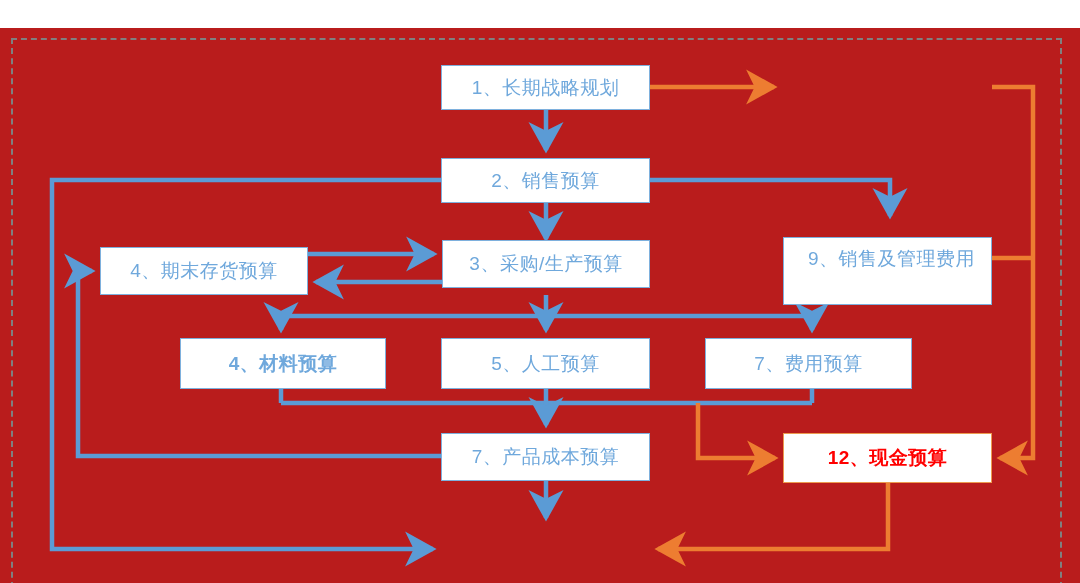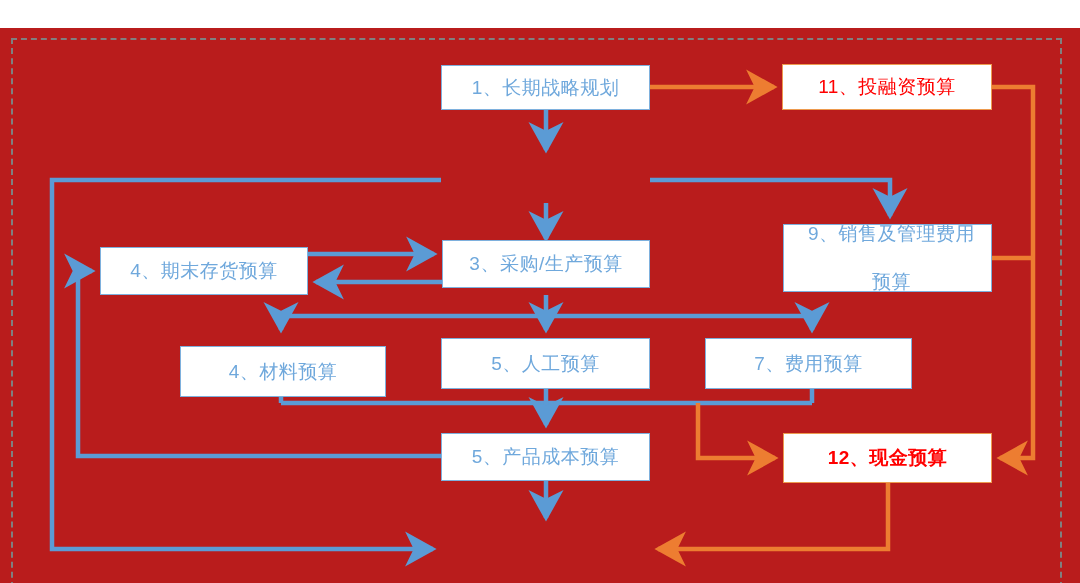--- a/index.html
+++ b/index.html
@@ -72,54 +72,53 @@
       <path d="M698,375 L698,430 L775,430" marker-end="url(#ah-orange)"></path>
 
       <path d="M888,455 L888,521 L658,521" marker-end="url(#ah-orange)"></path>
     </g>
   </svg>
 
   <div class="node blue" style="left:441px;top:37px;width:209px;height:45px;">
     <span>1、长期战略规划</span>
   </div>
 
-  <div class="node orange" style="left:782px;top:36px;width:210px;height:46px;">
-    <span>11、投融资预算</span>
+
+  <div class="node blue" style="left:441px;top:130px;width:209px;height:45px;">
+    <span>2、销售预算</span>
   </div>
 
-
-  <div class="node blue" style="left:783px;top:196px;width:209px;height:68px;">
+  <div class="node blue" style="left:783px;top:209px;width:209px;height:68px;">
     <span>
       <span>9、销售及管理费用</span><br>
-      <span>预算</span>
     </span>
   </div>
 
   <div class="node blue" style="left:100px;top:219px;width:208px;height:48px;">
     <span>4、期末存货预算</span>
   </div>
 
   <div class="node blue" style="left:442px;top:212px;width:208px;height:48px;">
     <span>3、采购/生产预算</span>
   </div>
 
-  <div class="node blue" style="left:180px;top:318px;width:206px;height:51px;">
+  <div class="node blue" style="left:180px;top:310px;width:206px;height:51px;font-weight:bold;">
     <span>4、材料预算</span>
   </div>
 
   <div class="node blue" style="left:441px;top:310px;width:209px;height:51px;text-align:center;">
     <span>5、人工预算</span>
   </div>
 
   <div class="node blue" style="left:705px;top:310px;width:207px;height:51px;">
     <span>7、费用预算</span>
   </div>
 
   <div class="node blue" style="left:441px;top:405px;width:209px;height:48px;">
-    <span>5、产品成本预算</span>
+    <span>7、产品成本预算</span>
   </div>
 
   <div class="node orange" style="left:783px;top:405px;width:209px;height:50px;font-weight:bold;">
     <span>12、现金预算</span>
   </div>
 
 
 </div>
 
 </body></html>

